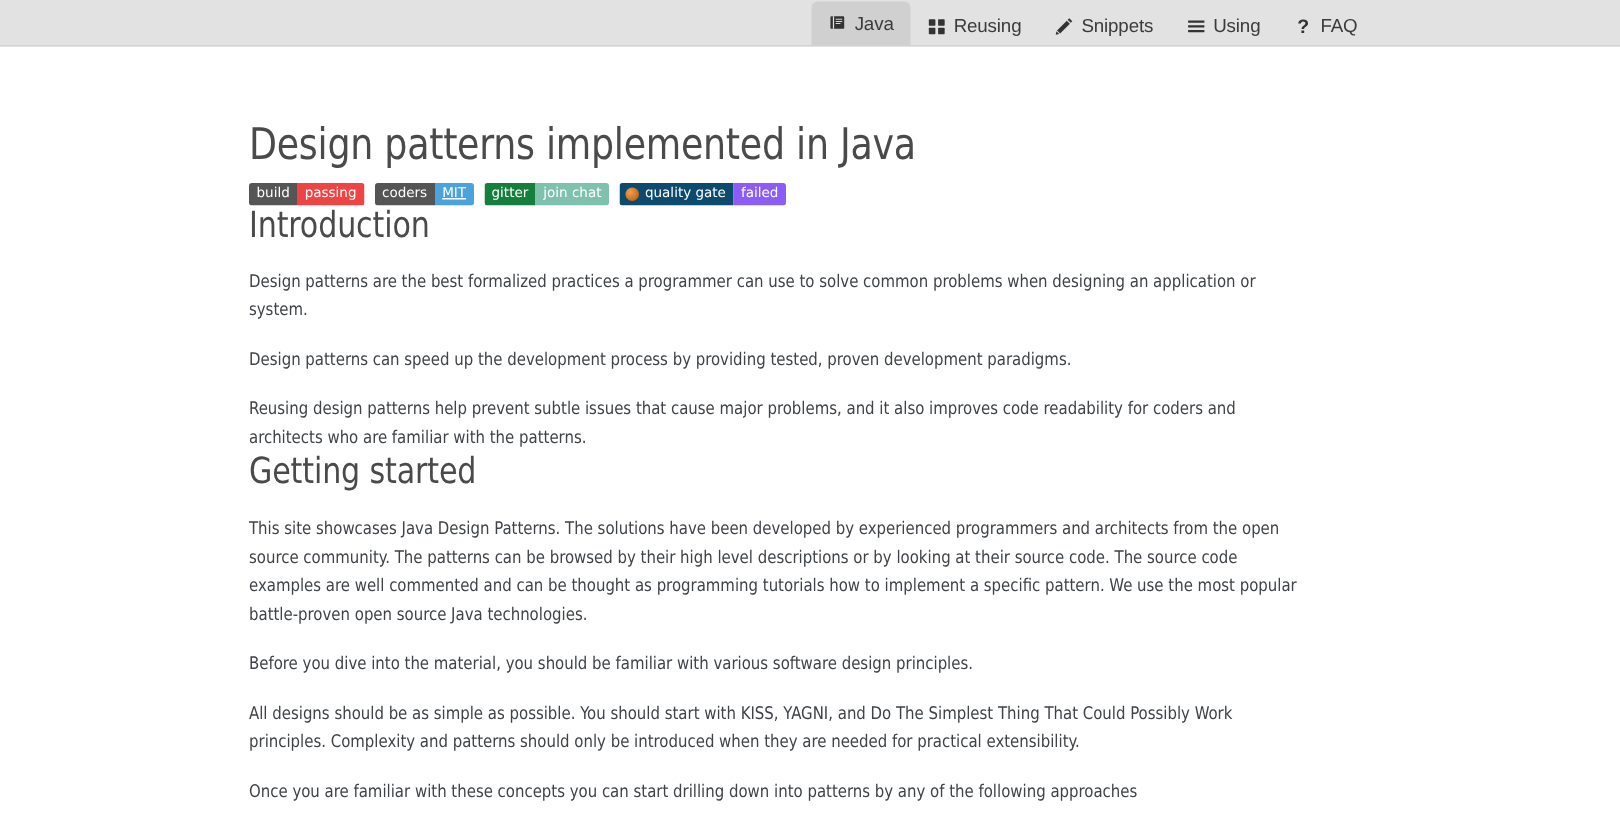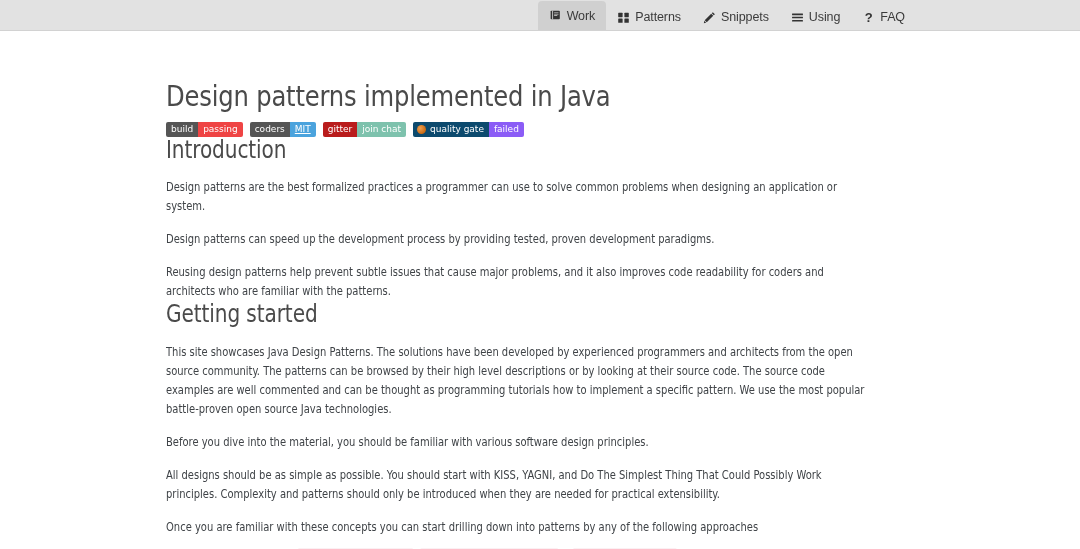--- a/index.html
+++ b/index.html
@@ -122,21 +122,21 @@
     white-space: nowrap;
   }
   .badge span {
     display: inline-flex;
     align-items: center;
     padding: 0 5px;
   }
   .badge .bl { background: #555555; }
   .badge .br { background: #ef4444; }
   .badge.license .br { background: #4ba3dd; text-decoration: underline; }
-  .badge.gitter .bl { background: #b91c1c; }
+  .badge.gitter .bl { background: #15803d; }
   .badge.gitter .br { background: #7ec2ad; }
   .badge.quality .bl { background: #0c4a6e; padding-left: 4px; }
   .badge.quality .br { background: #8b5cf6; }
   .sonar-dot {
     display: inline-block;
     width: 9px;
     height: 9px;
     margin-right: 4px;
     border-radius: 50%;
     background: radial-gradient(circle at 35% 35%, #f0a050, #c96a14 70%, #8e4b0c);
@@ -182,33 +182,33 @@
   <nav class="nav">
 
     <div class="nav-item active">
       <span class="nav-ico">
         <svg width="13" height="13" viewBox="0 0 16 16" fill="#333">
           <path d="M2 3.2c0-.5.4-.9.9-.9h9.4c.6 0 1 .4 1 .9v8.4c0 .5-.4.9-1 .9H2.9c-.5 0-.9-.4-.9-.9V3.2z"></path>
           <path d="M4 2.3h1v10.2H4z" fill="#e2e2e2"></path>
           <path d="M6.3 4.4h5.4v.8H6.3zM6.3 6.1h5.4v.8H6.3zM6.3 7.8h3.9v.8H6.3z" fill="#d8d8d8"></path>
         </svg>
       </span>
-      <span>Work</span>
+      <span>Java</span>
     </div>
 
     <div class="nav-item">
       <span class="nav-ico">
         <svg width="13" height="13" viewBox="0 0 16 16" fill="#333">
           <rect x="1.5" y="2.2" width="5.4" height="5.4" rx="0.6"></rect>
           <rect x="9.1" y="2.2" width="5.4" height="5.4" rx="0.6"></rect>
           <rect x="1.5" y="9.2" width="5.4" height="5.4" rx="0.6"></rect>
           <rect x="9.1" y="9.2" width="5.4" height="5.4" rx="0.6"></rect>
         </svg>
       </span>
-      <span>Patterns</span>
+      <span>Reusing</span>
     </div>
 
 
     <div class="nav-item">
       <span class="nav-ico">
         <svg width="13" height="13" viewBox="0 0 16 16" fill="#333">
           <path d="M12.1 1.4 14.6 3.9 13.3 5.2 10.8 2.7z"></path>
           <path d="M10.1 3.4 12.6 5.9 4.6 13.9 2.1 11.4z"></path>
           <path d="M1.6 12.1 1 15 3.9 14.4z"></path>
         </svg>

